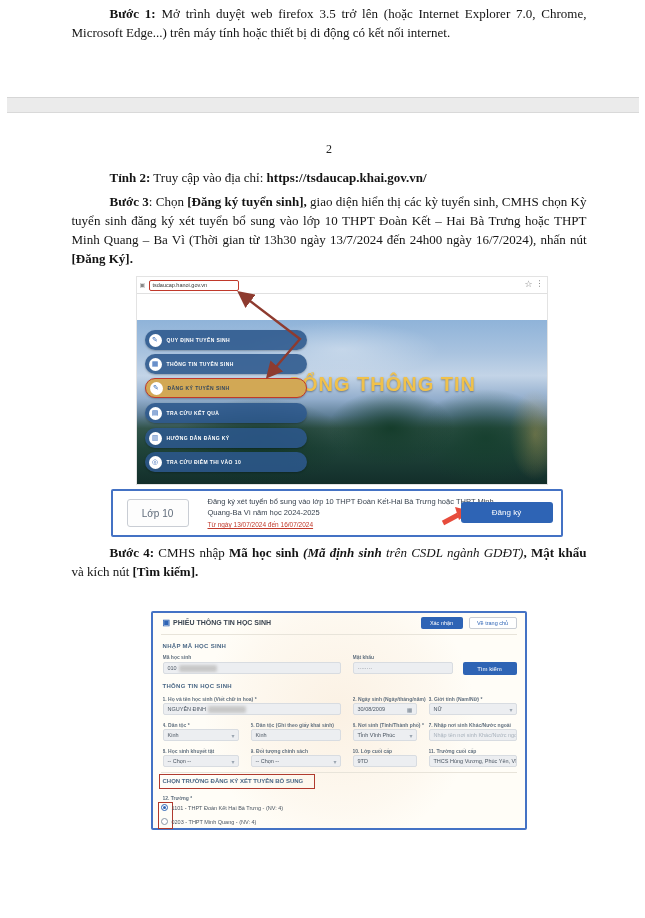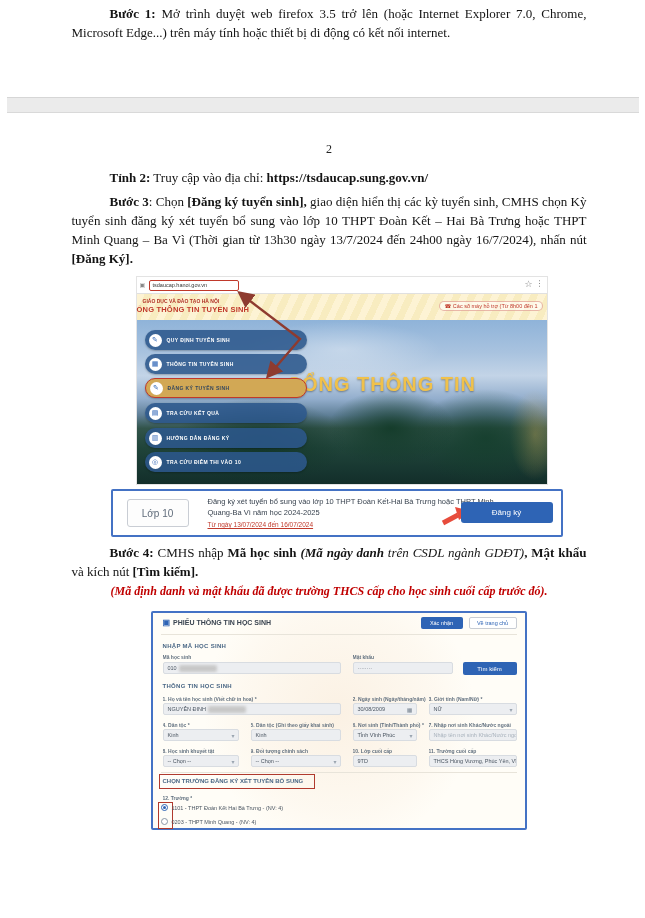--- a/index.html
+++ b/index.html
@@ -116,35 +116,30 @@
 </head>
 <body>
 
 <div class="page">
 
   <p class="abs doc-text indent" style="left:65px; top:4px; width:515px;"><span class="b">Bước 1:</span><span> Mở trình duyệt web firefox 3.5 trở lên (hoặc Internet Explorer 7.0, Chrome, Microsoft Edge...) trên máy tính hoặc thiết bị di động có kết nối internet.</span></p>
 
   <div class="abs page-sep"></div>
   <div class="abs page-num">2</div>
 
-  <p class="abs doc-text indent" style="left:65px; top:168px; width:515px;"><span class="b">Tỉnh 2:</span><span> Truy cập vào địa chỉ: </span><span class="b">https://tsdaucap.sung.gov.vn/</span></p>
+  <p class="abs doc-text indent" style="left:65px; top:168px; width:515px;"><span class="b">Tỉnh 2:</span><span> Truy cập vào địa chỉ: </span><span class="b">https://tsdaucap.khai.gov.vn/</span></p>
 
   <p class="abs doc-text indent" style="left:65px; top:192px; width:515px;"><span class="b">Bước 3</span><span>: Chọn </span><span class="b">[Đăng ký tuyển sinh],</span><span> giao diện hiển thị các kỳ tuyển sinh, CMHS chọn Kỳ tuyển sinh đăng ký xét tuyển bổ sung vào lớp 10 THPT Đoàn Kết – Hai Bà Trưng hoặc THPT Minh Quang – Ba Vì (Thời gian từ 13h30 ngày 13/7/2024 đến 24h00 ngày 16/7/2024), nhấn nút </span><span class="b">[Đăng Ký].</span></p>
 
   <div class="abs shot1">
     <div class="browser-bar">
       <span class="tab-ico">▣</span>
       <div class="url-box">tsdaucap.hanoi.gov.vn</div>
       <span class="star-ico">☆</span>
       <span class="dots-ico">⋮</span>
-    </div>
-    <div class="site-head">
-      <div class="org-line">GIÁO DỤC VÀ ĐÀO TẠO HÀ NỘI</div>
-      <div class="portal-line">ỔNG THÔNG TIN TUYỂN SINH</div>
-      <div class="support-pill"><span>☎</span> <span>Các số máy hỗ trợ (Từ 8h00 đến 1</span></div>
     </div>
     <div class="hero">
       <div class="hero-title">CỔNG THÔNG TIN</div>
     </div>
 
     <div class="menu-item" style="top:53px;">
       <span class="menu-ico">✎</span>
       <span class="menu-lbl">QUY ĐỊNH TUYỂN SINH</span>
     </div>
     <div class="menu-item" style="top:77px;">
@@ -184,23 +179,22 @@
       <span>Đăng ký xét tuyển bổ sung vào lớp 10 THPT Đoàn Kết-Hai Bà Trưng hoặc THPT Minh Quang-Ba Vì năm học 2024-2025</span>
       <div class="banner-date">Từ ngày 13/07/2024 đến 16/07/2024</div>
     </div>
     <svg class="abs" style="left:328px; top:15px;" width="32" height="20">
       <path d="M2 17 L17 9" stroke="#e74c3c" stroke-width="5" fill="none"></path>
       <polygon points="14,1 30,5 18,14" fill="#e74c3c"></polygon>
     </svg>
     <div class="banner-btn">Đăng ký</div>
   </div>
 
-  <p class="abs doc-text indent" style="left:65px; top:543px; width:515px;"><span class="b">Bước 4:</span><span> CMHS nhập </span><span class="b">Mã học sinh </span><span class="bi">(Mã ngày danh </span><span class="i">trên CSDL ngành GDĐT)</span><span class="b">, Mật khẩu</span><span> và kích nút </span><span class="b">[Tìm kiếm].</span></p>
-
-  <div class="abs red-note">(Mã định danh và mật khẩu đã được trường THCS cấp cho học sinh cuối cấp trước đó).</div>
+  <p class="abs doc-text indent" style="left:65px; top:543px; width:515px;"><span class="b">Bước 4:</span><span> CMHS nhập </span><span class="b">Mã học sinh </span><span class="bi">(Mã định sinh </span><span class="i">trên CSDL ngành GDĐT)</span><span class="b">, Mật khẩu</span><span> và kích nút </span><span class="b">[Tìm kiếm].</span></p>
+
 
   <div class="abs shot2">
     <div class="form-head"><span class="fico">▣</span><span>PHIẾU THÔNG TIN HỌC SINH</span></div>
     <div class="btn-confirm">Xác nhận</div>
     <div class="btn-home">Về trang chủ</div>
     <div class="form-divider" style="top:21px;"></div>
 
     <div class="sec-lbl" style="top:30px;">NHẬP MÃ HỌC SINH</div>
     <div class="f-lbl" style="left:10px; top:41px;">Mã học sinh</div>
     <div class="f-in" style="left:10px; top:49px; width:178px;"><span>010</span><span class="redact"></span></div>

